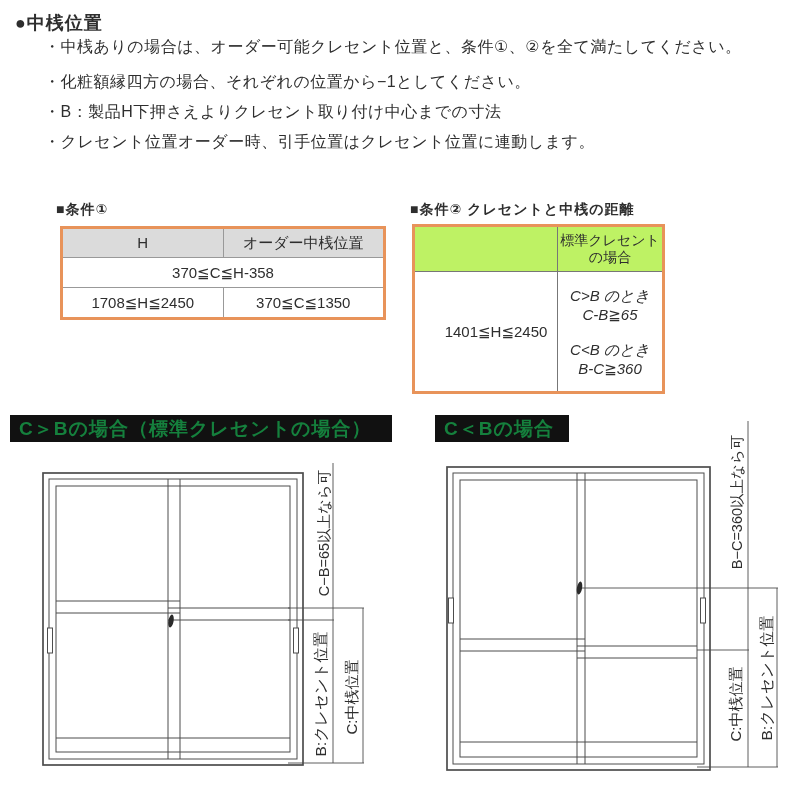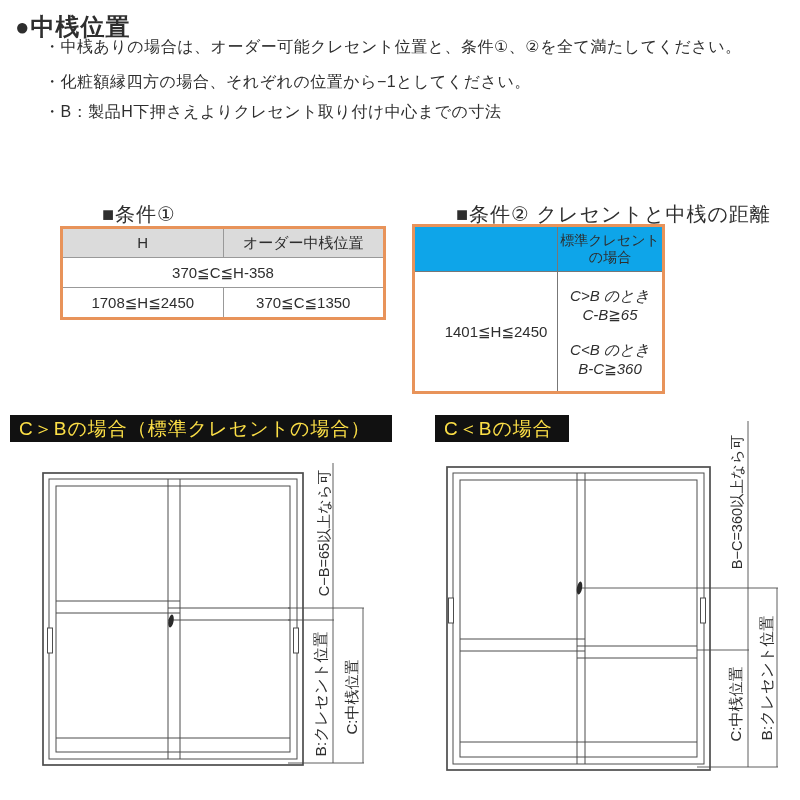--- a/index.html
+++ b/index.html
@@ -1,63 +1,64 @@
 <!DOCTYPE html>
 <html><head>
 <meta charset="utf-8">
 <style>
   html,body{margin:0;padding:0;background:#ffffff;}
   body{width:800px;height:800px;position:relative;overflow:hidden;
        font-family:"Liberation Sans","DejaVu Sans",sans-serif;color:#2e2e2e;}
   .abs{position:absolute;}
   
-  #page-title{left:15px;top:11px;font-size:24px;font-weight:bold;letter-spacing:1px;}
+  #page-title{left:15px;top:11px;font-size:18px;font-weight:bold;letter-spacing:1px;}
   #bullets{left:44px;top:32px;width:750px;}
   #bullets .bullet{height:30px;line-height:30px;font-size:16px;white-space:nowrap;letter-spacing:.5px;}
   #bullets .bullet:first-child{margin-bottom:5px;}
   
-  .cond-heading{font-size:20px;font-weight:normal;letter-spacing:1px;margin-left:46px;}
+  .cond-heading{font-size:14px;font-weight:bold;letter-spacing:1px;}
   #cond1-heading{left:56px;top:201px;}
   #cond2-heading{left:410px;top:201px;}
   
   #table1{left:60px;top:226px;width:320px;border:3px solid #E8935A;background:#fff;font-size:15px;}
   #table1 .trow{display:flex;}
   #table1 .trow+ .trow{border-top:1px solid #999;}
   #table1 .tcell{flex:1;text-align:center;height:28px;line-height:28px;}
   #table1 .tcell+ .tcell{border-left:1px solid #999;}
   #table1 .thead{background:#DBDBDB;}
   #table1 .tbody .tcell{height:29px;line-height:29px;}
   
   #table2{left:412px;top:224px;width:247px;border:3px solid #E8935A;background:#fff;font-size:15px;}
-  #table2 .t2head{display:flex;background:#0ea5e9;height:44px;border-bottom:1px solid #777;}
+  #table2 .t2head{display:flex;background:#bef264;height:44px;border-bottom:1px solid #777;}
   #table2 .t2body{display:flex;height:119px;}
   #table2 .c1{width:54%;display:flex;align-items:center;justify-content:center;text-align:center;padding-left:20px;}
   #table2 .c2{width:46%;border-left:1px solid #777;display:flex;flex-direction:column;
               align-items:center;justify-content:center;text-align:center;}
   #table2 .t2head .c2{font-size:14px;line-height:17px;white-space:pre-line;justify-content:center;}
   #table2 .case-line{line-height:19px;font-style:italic;}
   #table2 .case-gap{height:16px;}
   
-  .bar{top:415px;height:27px;background:#111111;color:#fde047;font-weight:normal;font-size:19px;
+  .bar{top:415px;height:27px;background:#111111;color:#15803d;font-weight:bold;font-size:19px;
        line-height:27px;padding:0 9px;letter-spacing:1px;white-space:nowrap;}
   #bar-left{left:10px;width:364px;}
   #bar-right{left:435px;width:116px;}
   
   svg{position:absolute;}
   svg line, svg rect.lw{stroke:#4d4d4d;fill:none;}
   svg text{fill:#2e2e2e;font-family:"Liberation Sans","DejaVu Sans",sans-serif;}
 </style>
 </head>
 <body>
 
 <div class="abs" id="page-title">●中桟位置</div>
 <div class="abs" id="bullets">
   <div class="bullet">・中桟ありの場合は、オーダー可能クレセント位置と、条件①、②を全て満たしてください。</div>
   <div class="bullet">・化粧額縁四方の場合、それぞれの位置から−1としてください。</div>
   <div class="bullet">・B：製品H下押さえよりクレセント取り付け中心までの寸法</div>
+  <div class="bullet">・クレセント位置オーダー時、引手位置はクレセント位置に連動します。</div>
 </div>
 
 <div class="abs cond-heading" id="cond1-heading">■条件①</div>
 <div class="abs" id="table1">
   <div class="trow thead">
     <div class="tcell">H</div>
     <div class="tcell">オーダー中桟位置</div>
   </div>
   <div class="trow tbody">
     <div class="tcell">370≦C≦H-358</div>

